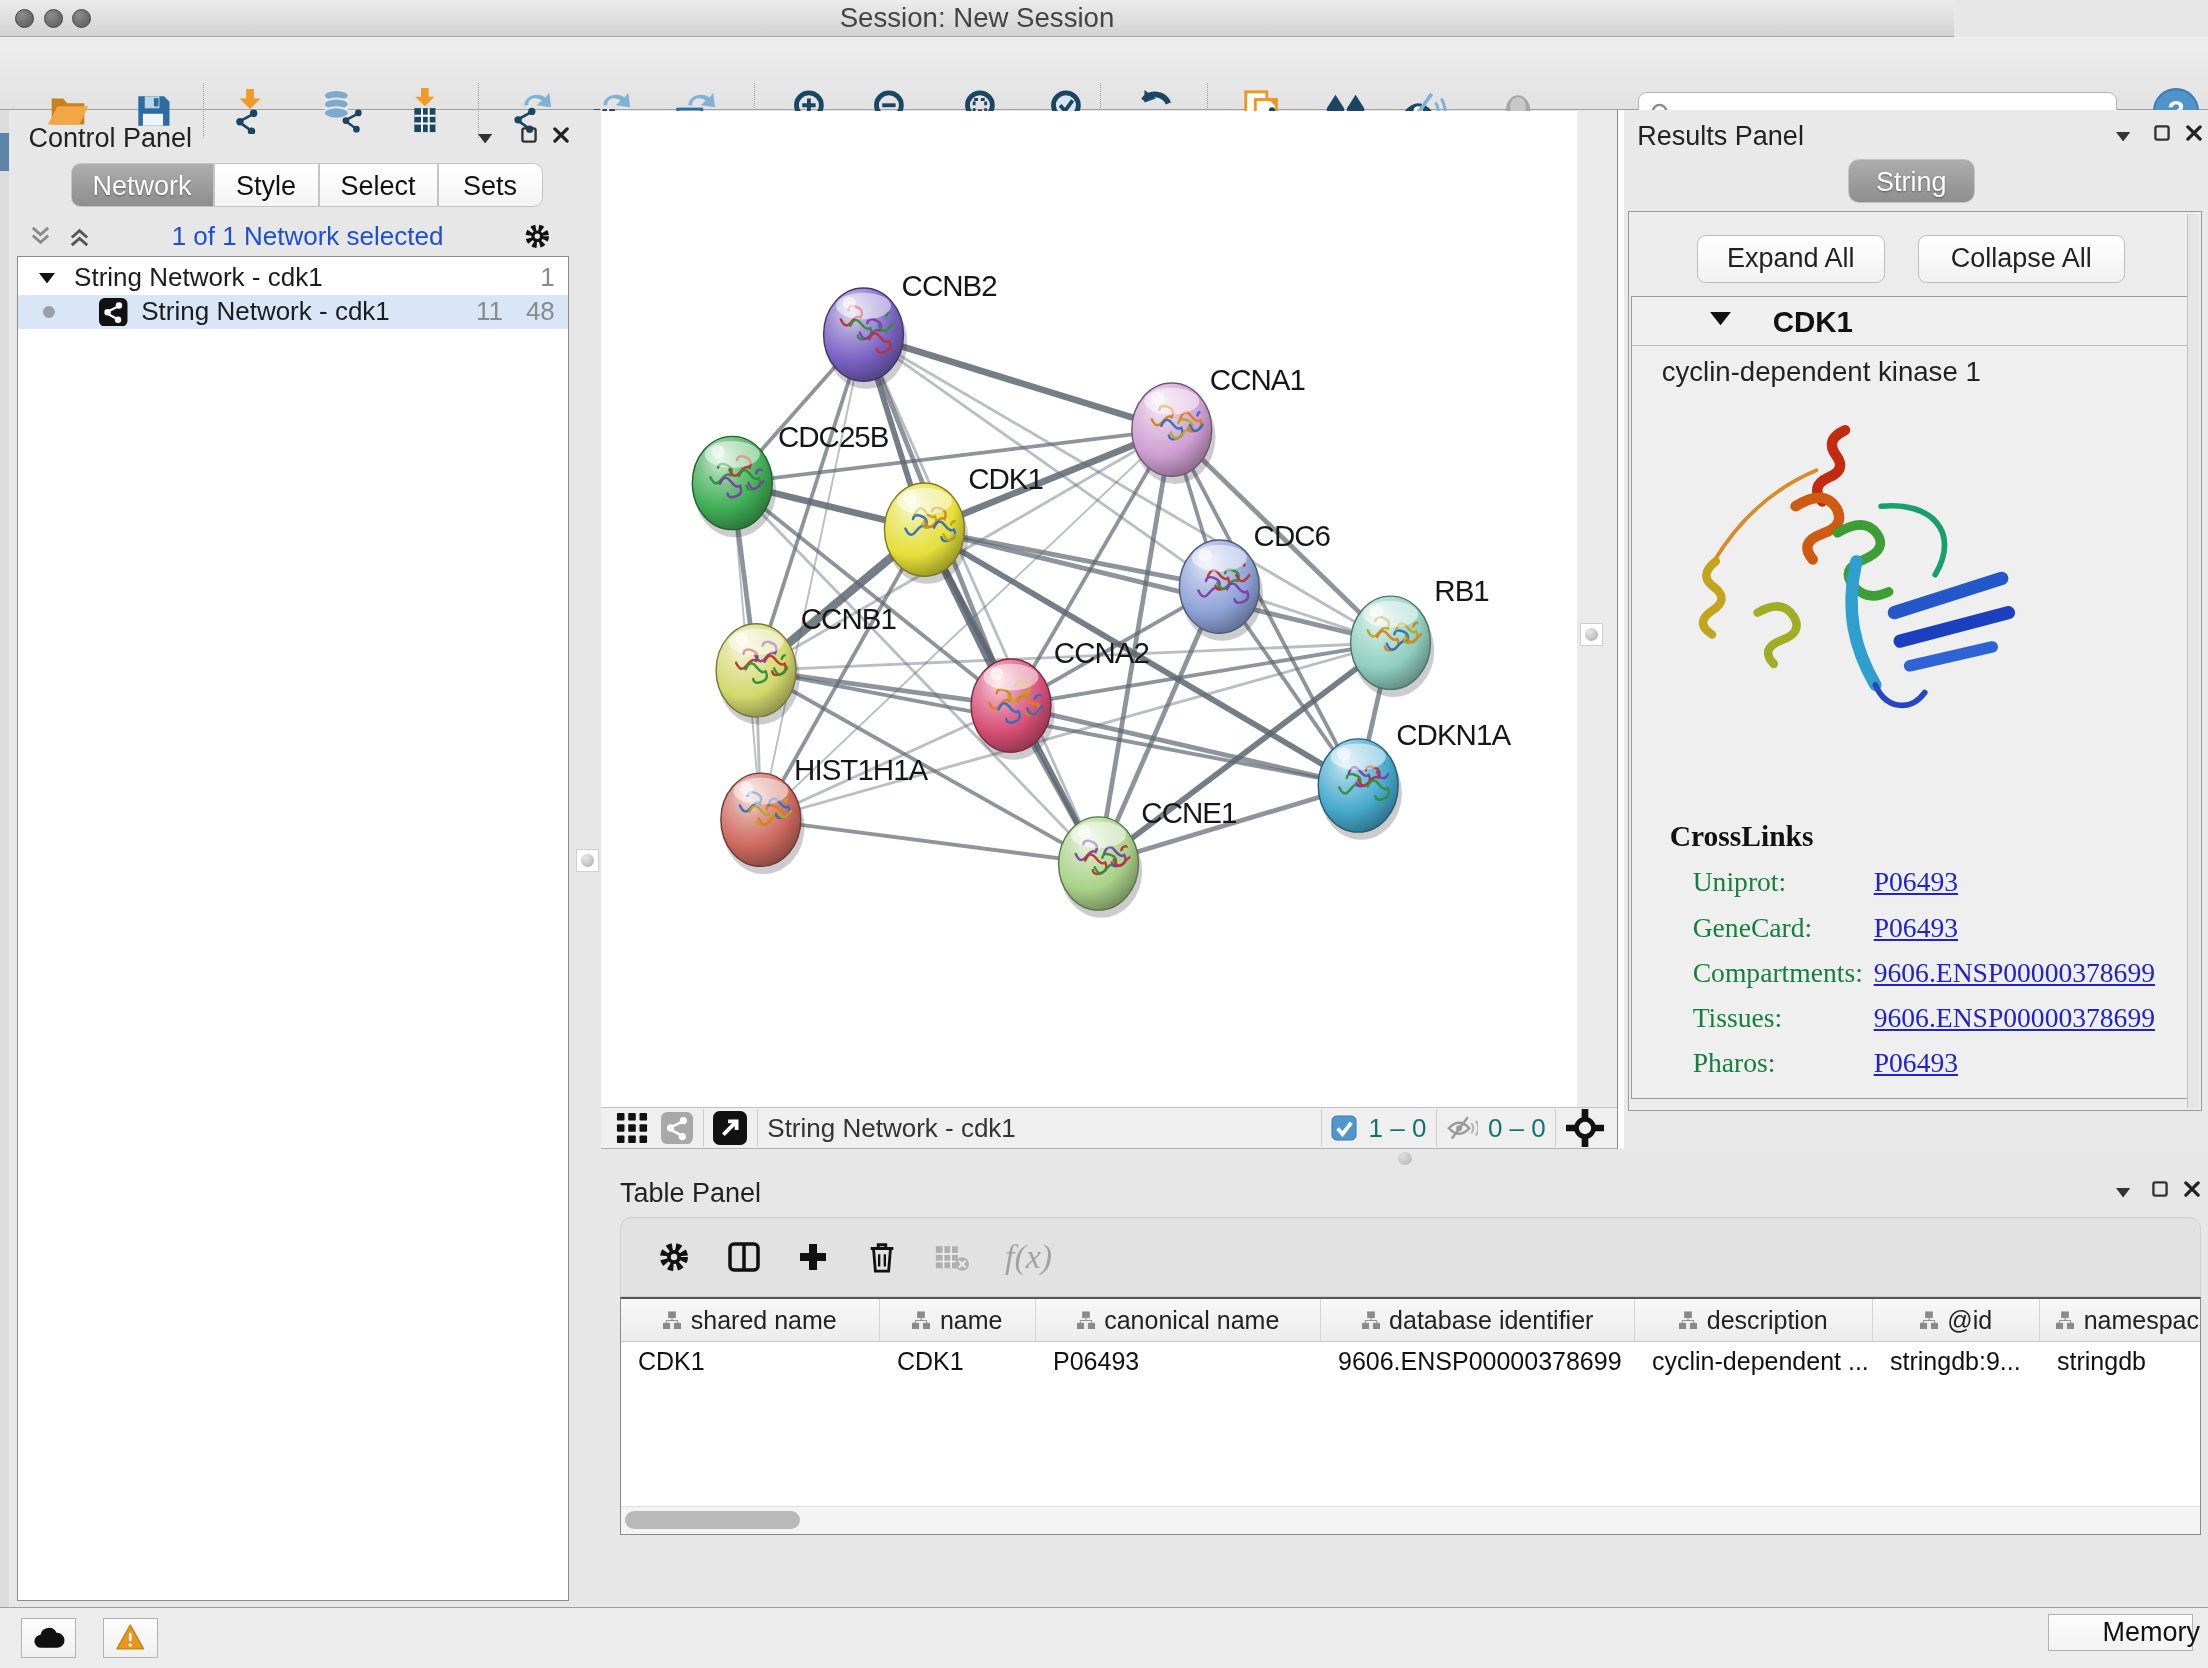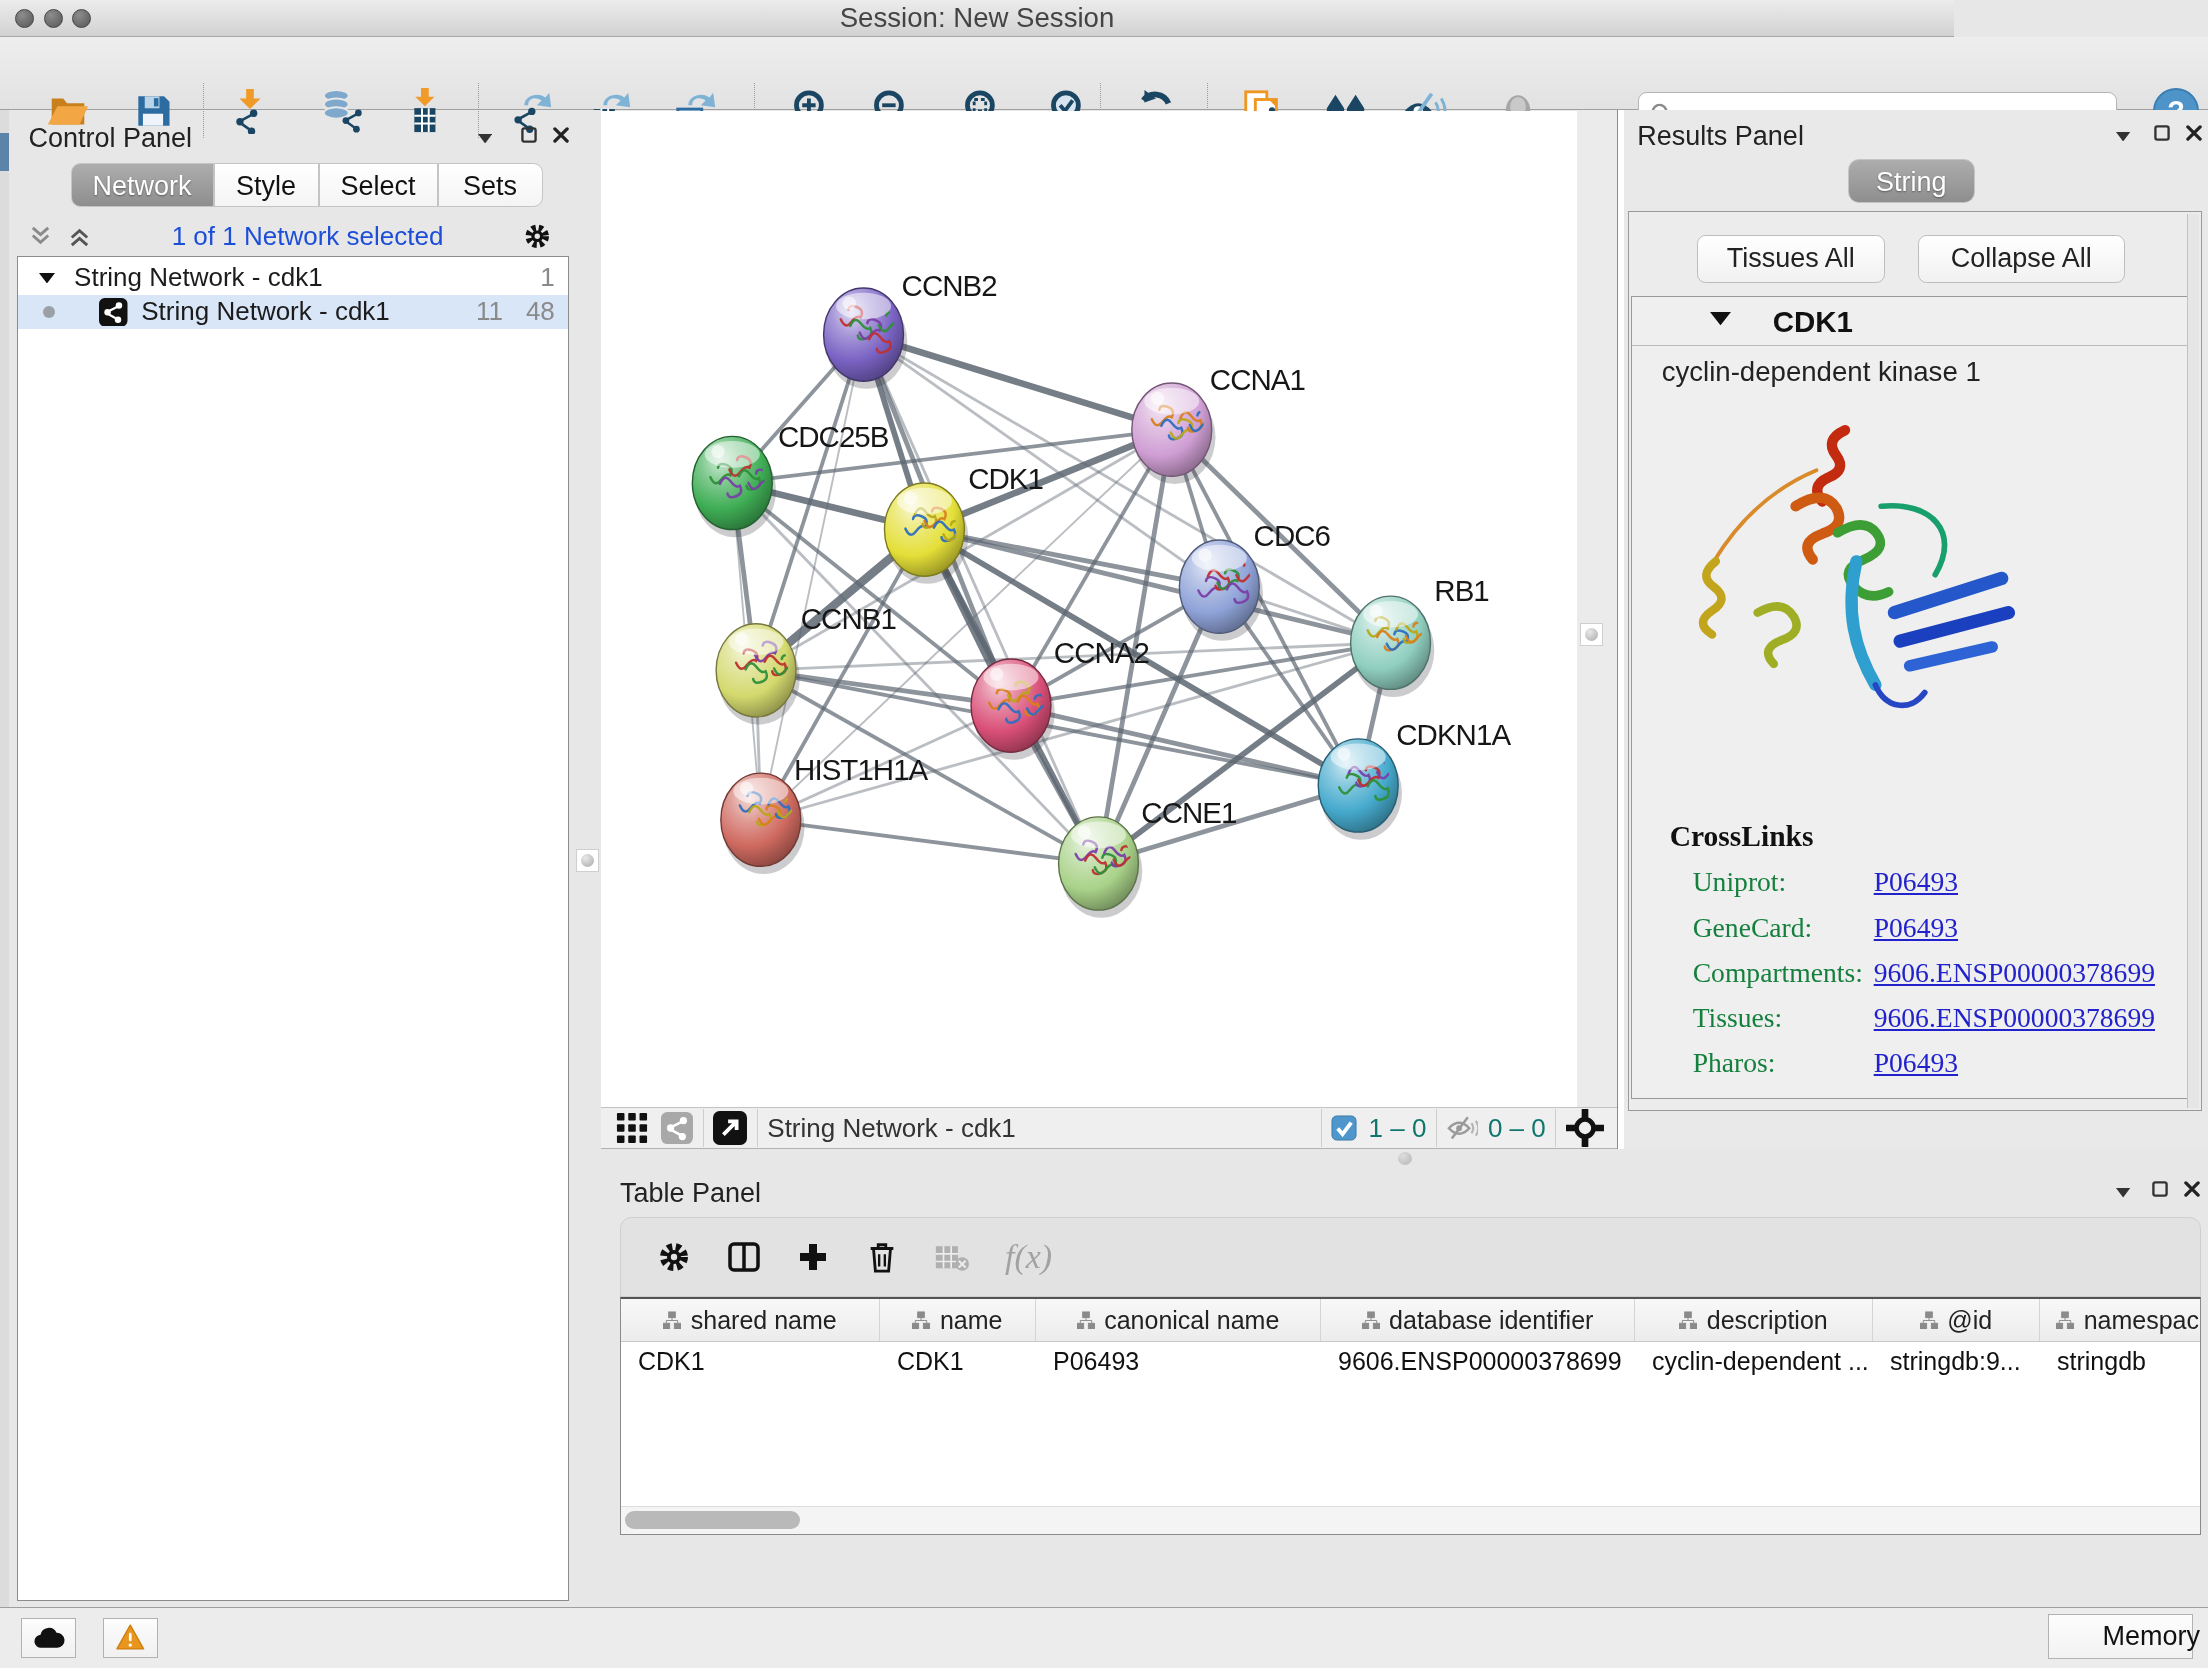--- a/index.html
+++ b/index.html
@@ -89,21 +89,21 @@
   .td{padding-left:17px;font-size:25px;color:#111;display:flex;align-items:center;box-sizing:border-box;
       overflow:hidden;white-space:nowrap;flex:none;}
   #tp-hscroll{position:absolute;left:0;bottom:0;width:100%;height:27px;background:#f4f4f4;border-top:1px solid #ddd;}
   #tp-hscroll i{position:absolute;left:3.8px;top:3.8px;width:175px;height:18px;border-radius:9.5px;background:#b9b9b9;}
   #tp-tabs{position:absolute;left:522px;top:386px;}
   #tp-tabs .t{height:40px;line-height:40px;padding:0 28.5px;font-size:27px;}
   
   #statusbar{position:absolute;left:0;top:1607px;width:2208px;height:61px;background:#ececec;border-top:1.9px solid #9e9e9e;box-sizing:border-box;}
   .sb-btn{position:absolute;top:9.5px;width:55px;height:40px;background:linear-gradient(#fdfdfd,#f0f0f0);
     border:1.9px solid #b2b2b2;display:flex;align-items:center;justify-content:center;box-sizing:border-box;}
-  #memory-btn{position:absolute;right:15px;top:5.7px;width:145px;height:45px;background:linear-gradient(#fdfdfd,#f2f2f2);
+  #memory-btn{position:absolute;right:15px;top:5.7px;width:145px;height:37px;background:linear-gradient(#fdfdfd,#f2f2f2);
     border:1.9px solid #b2b2b2;display:flex;align-items:center;justify-content:center;font-size:27px;color:#111;box-sizing:border-box;padding-left:48px;}
   #memory-btn i{width:23px;height:23px;border-radius:50%;background:#1f8c3b;margin-right:13.3px;}
   
   #edge-strip{position:absolute;left:0;top:110px;width:8.6px;height:1497px;background:#dcdcdc;}
   #edge-strip .b{position:absolute;left:0;width:8.6px;}
   svg{display:block;}
 </style>
 </head>
 <body>
 <div id="app">
@@ -758,21 +758,21 @@
       </span>
   <span class="win-ctl" style="left:557px;top:11.4px">
     <svg width="16" height="16" viewBox="0 0 17 17">
           <path d="M2 2l13 13M15 2L2 15" stroke="#222" stroke-width="3.5" stroke-linecap="round"></path>
         </svg>
       </span>
   <div class="seg" style="position:absolute;left:224px;top:49px">
     <span class="t active" style="border-radius:11px;padding:0 27px">String</span>
   </div>
   <div id="rp-box">
-    <span class="rp-btn" style="left:68px;width:186px">Tissues All</span>
+    <span class="rp-btn" style="left:68px;width:186px">Expand All</span>
     <span class="rp-btn" style="left:289px;width:205px">Collapse All</span>
     <div id="rp-inner">
       <div id="rp-prot-hdr">
         <span style="position:absolute;left:78px;top:15px">
           <svg width="21" height="13.3" viewBox="0 0 22 14">
                 <path d="M0 0h22l-11 14z" fill="#111"></path>
               </svg>
             </span>
         <span id="rp-prot-name">CDK1</span>
       </div>

